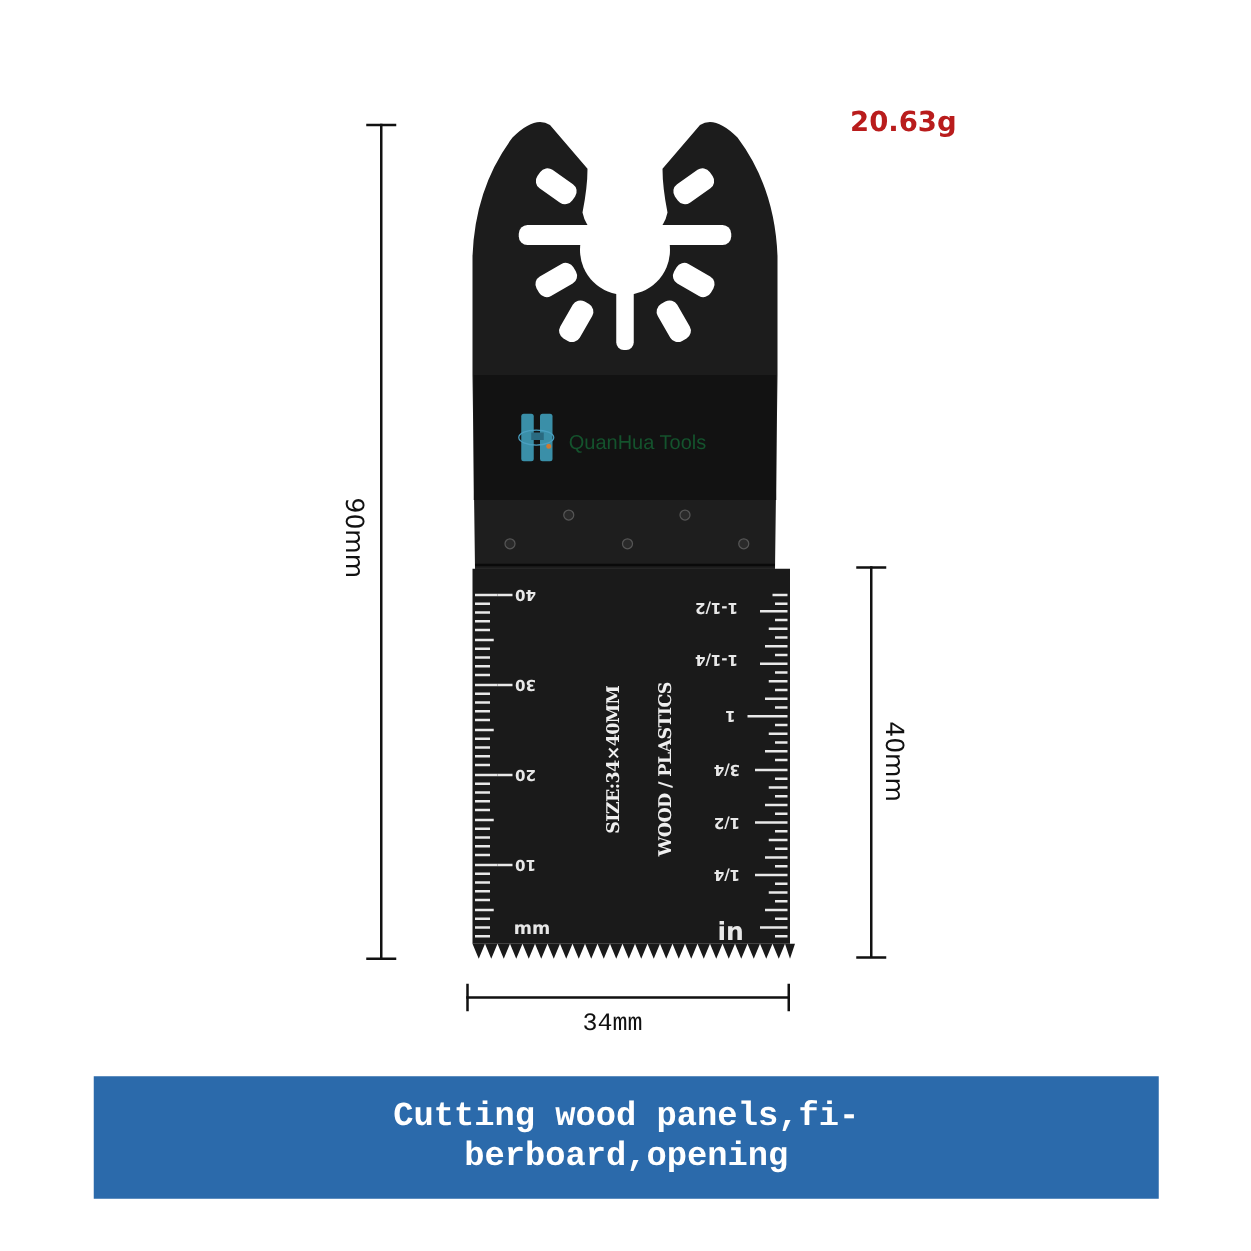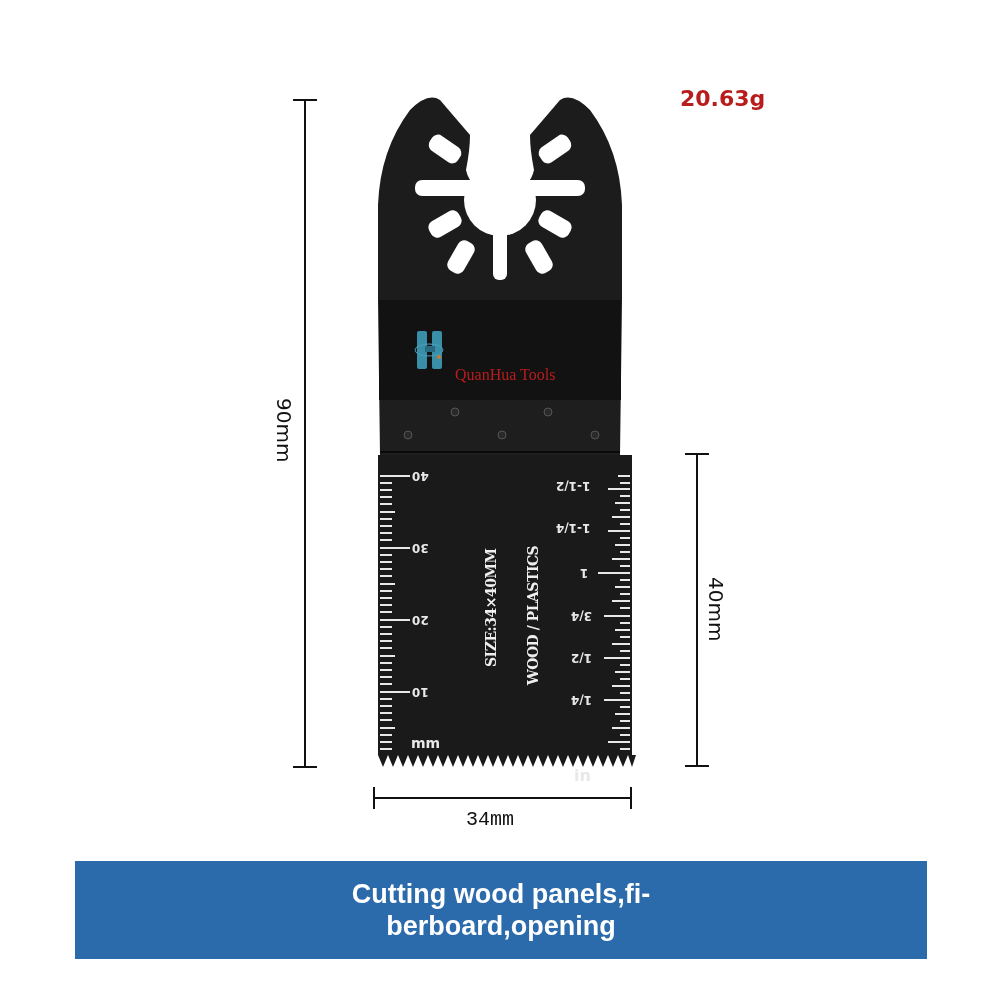--- a/index.html
+++ b/index.html
@@ -4,23 +4,23 @@
 <style>
   html, body { margin: 0; padding: 0; background: #ffffff; }
   body { width: 1001px; height: 1001px; position: relative; overflow: hidden; font-family: "DejaVu Sans", sans-serif; }
   .abs { position: absolute; }
   .dim-text { font-family: "DejaVu Sans", sans-serif; color: #111; font-size: 20px; white-space: nowrap; }
   .weight { left: 680px; top: 86px; font-size: 22px; font-weight: 600; color: #b91c1c; }
   .vline { background: #111; width: 1.5px; }
   .hline { background: #111; height: 1.5px; }
   .rot90 { transform: rotate(90deg); transform-origin: center center; }
   .banner { left: 75px; top: 861px; width: 852px; height: 98px; background: #2b6aab; display: flex; align-items: center; justify-content: center; }
-  .banner-text { color: #ffffff; font-family: Liberation Sans, sans-serif; font-size: 27px; font-weight: 600; text-align: center; line-height: 32px; width: 380px; }
+  .banner-text { color: #ffffff; font-family: Liberation Mono, monospace; font-size: 27px; font-weight: 600; text-align: center; line-height: 32px; width: 380px; }
   .blade-svg { left: 0; top: 0; }
-  .brand { left: 455px; top: 366px; color: #b91c1c; font-family: Liberation Serif, serif; font-size: 16px; white-space: nowrap; }
+  .brand { left: 455px; top: 346px; color: #14532d; font-family: Liberation Sans, sans-serif; font-size: 16px; white-space: nowrap; }
   .ruler-num { color: #e8e8e8; font-family: "DejaVu Sans", sans-serif; font-size: 12px; font-weight: bold; transform: rotate(180deg); white-space: nowrap; }
   .serif-vert { color: #efefef; font-family: "DejaVu Serif", serif; font-weight: bold; font-size: 14px; white-space: nowrap; transform: rotate(-90deg); transform-origin: center center; letter-spacing: -0.5px; }
 </style>
 </head>
 <body>
 
 <div class="abs dim-text weight">20.63g</div>
 
 <div class="abs hline" style="left:293px; top:99px; width:24px;"></div>
 <div class="abs vline" style="left:304px; top:99px; height:668px;"></div>
@@ -183,20 +183,20 @@
 <div class="abs ruler-num" style="left:412px; top:613px;">20</div>
 <div class="abs ruler-num" style="left:412px; top:685px;">10</div>
 <div class="abs ruler-num" style="left:411px; top:735px; transform:none; font-size:14px;">mm</div>
 
 <div class="abs ruler-num" style="left:556px; top:479px;">1-1/2</div>
 <div class="abs ruler-num" style="left:556px; top:521px;">1-1/4</div>
 <div class="abs ruler-num" style="left:580px; top:566px;">1</div>
 <div class="abs ruler-num" style="left:571px; top:609px;">3/4</div>
 <div class="abs ruler-num" style="left:571px; top:651px;">1/2</div>
 <div class="abs ruler-num" style="left:571px; top:693px;">1/4</div>
-<div class="abs ruler-num" style="left:574px; top:766px; transform:none; font-size:16px;">in</div>
+<div class="abs ruler-num" style="left:574px; top:733px; transform:none; font-size:20px;">in</div>
 
 <div class="abs serif-vert" style="left:436px; top:604px; width:110px; text-align:center;">SIZE:34×40MM</div>
 <div class="abs serif-vert" style="left:468px; top:612px; width:130px; text-align:center;">WOOD / PLASTICS</div>
 
 <div class="abs banner">
   <div class="banner-text">Cutting wood panels,fi-berboard,opening</div>
 </div>
 
 </body></html>

